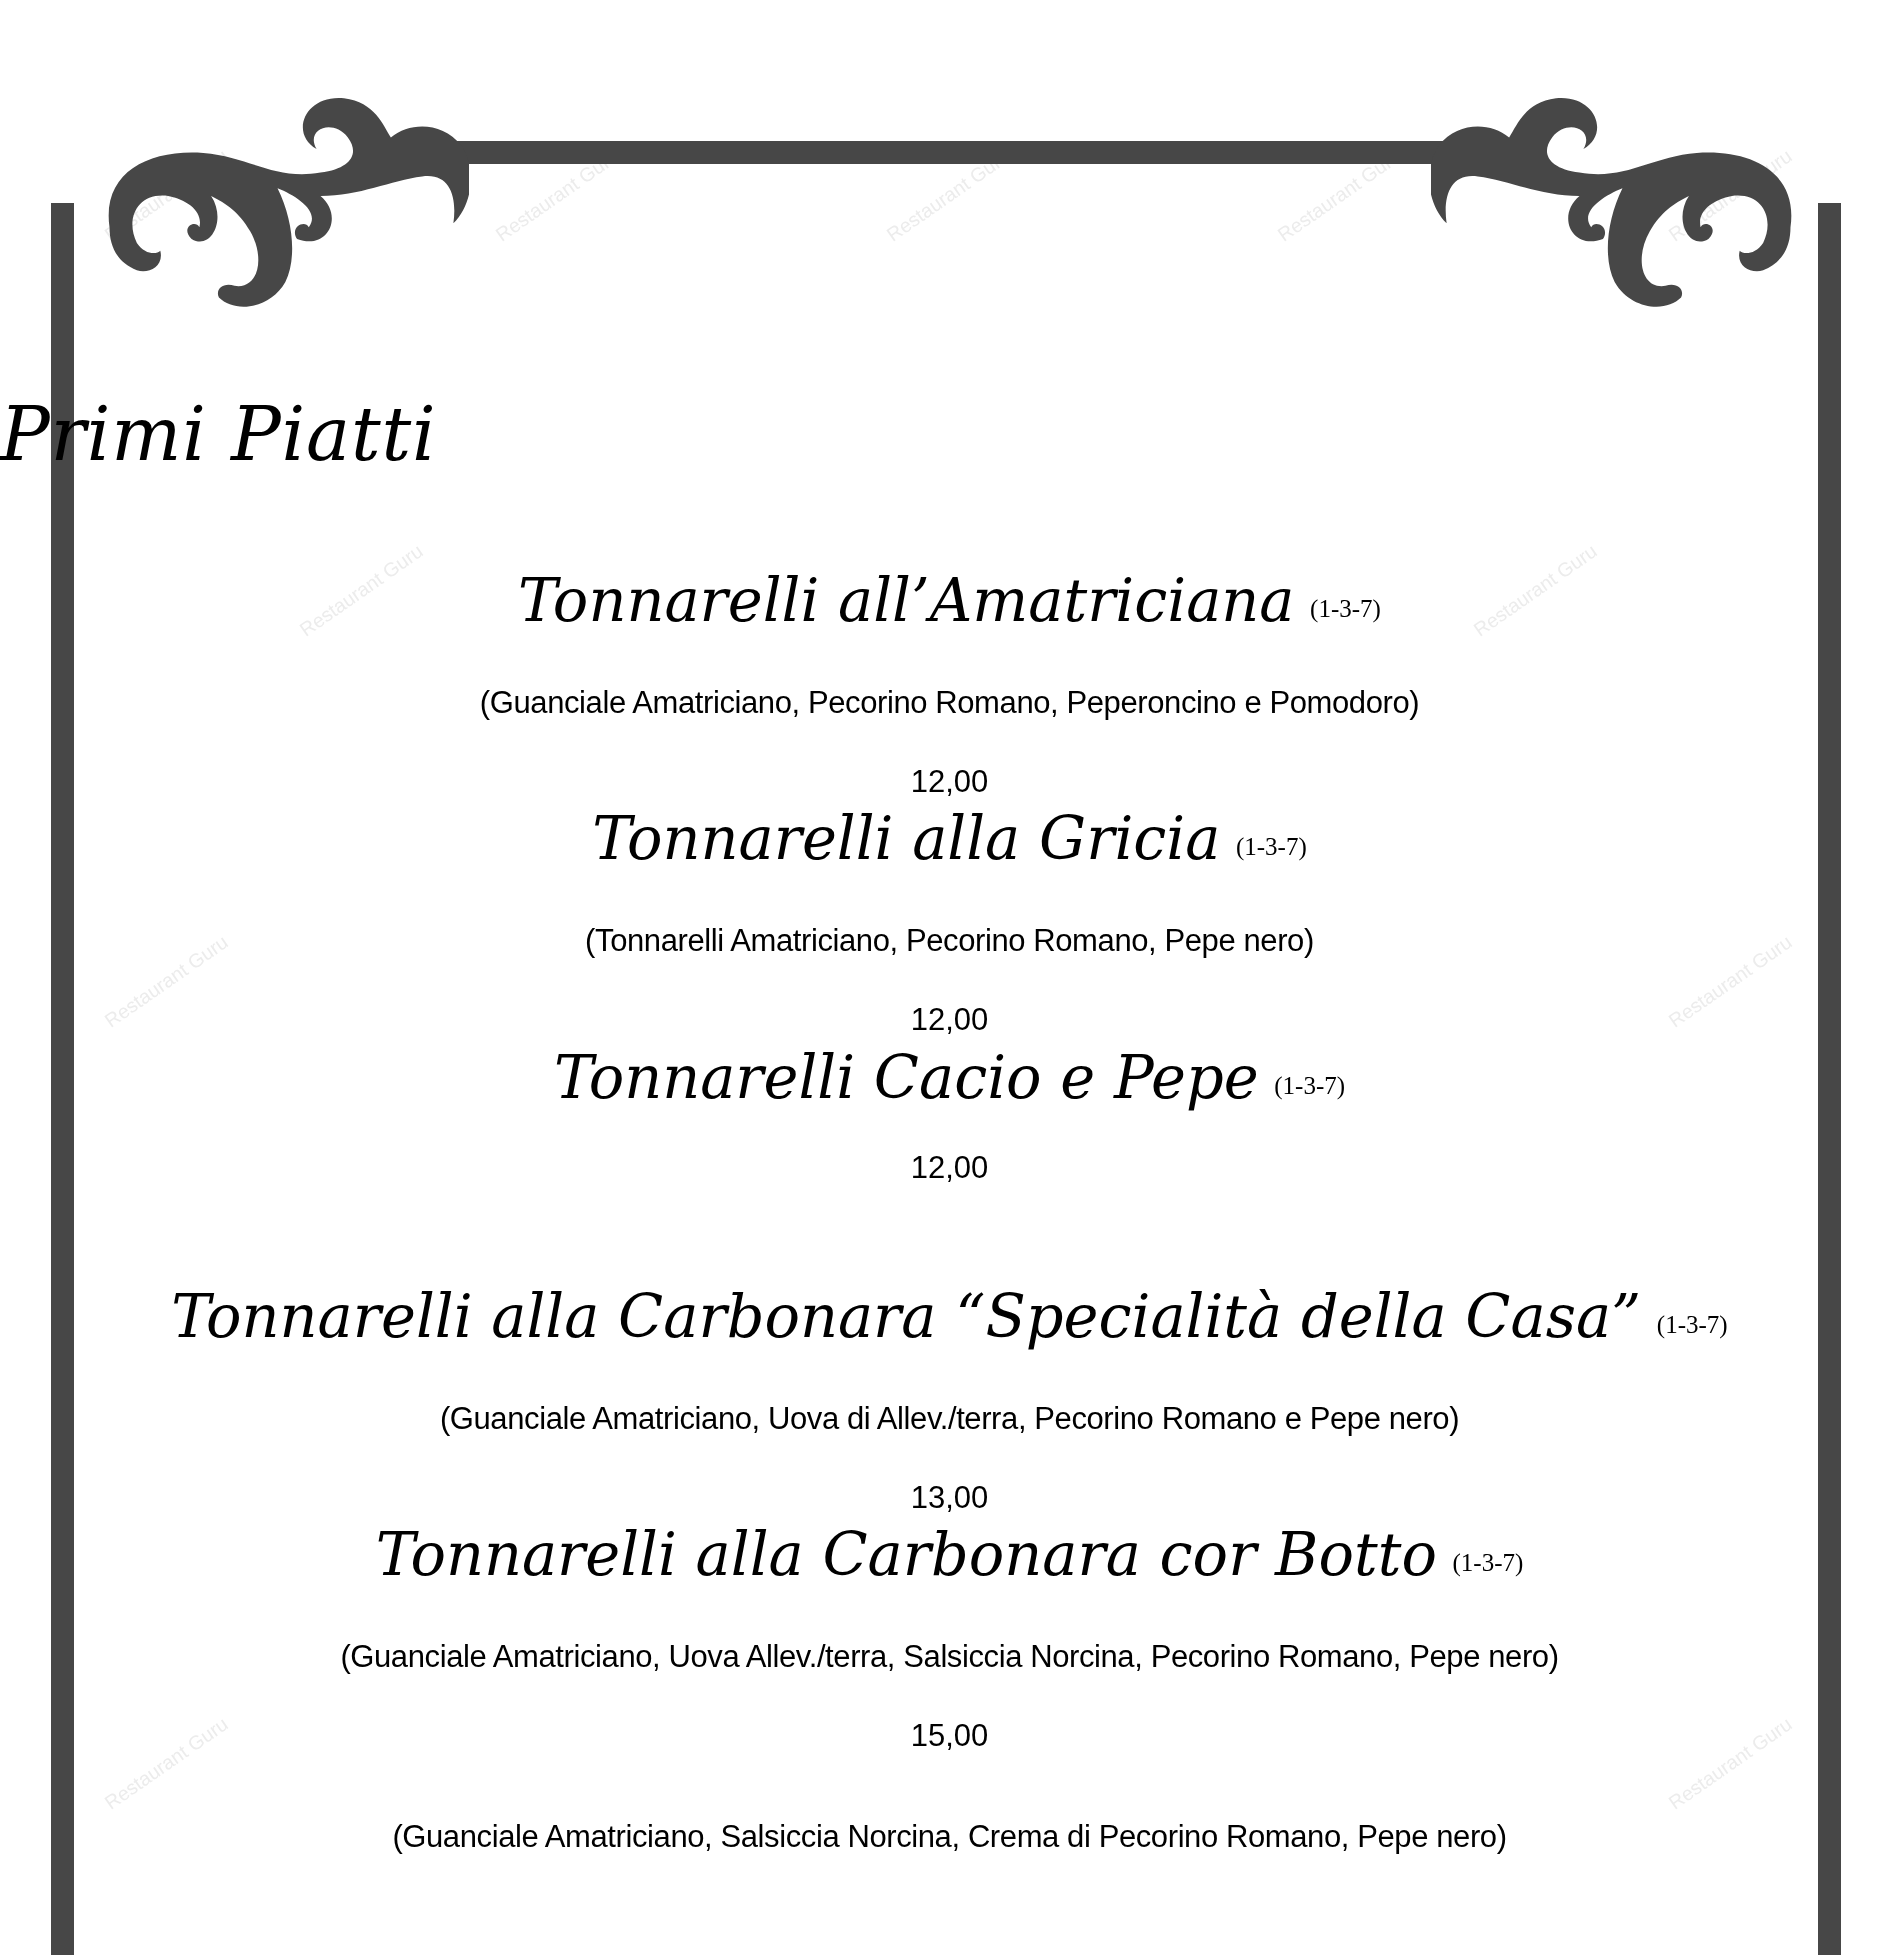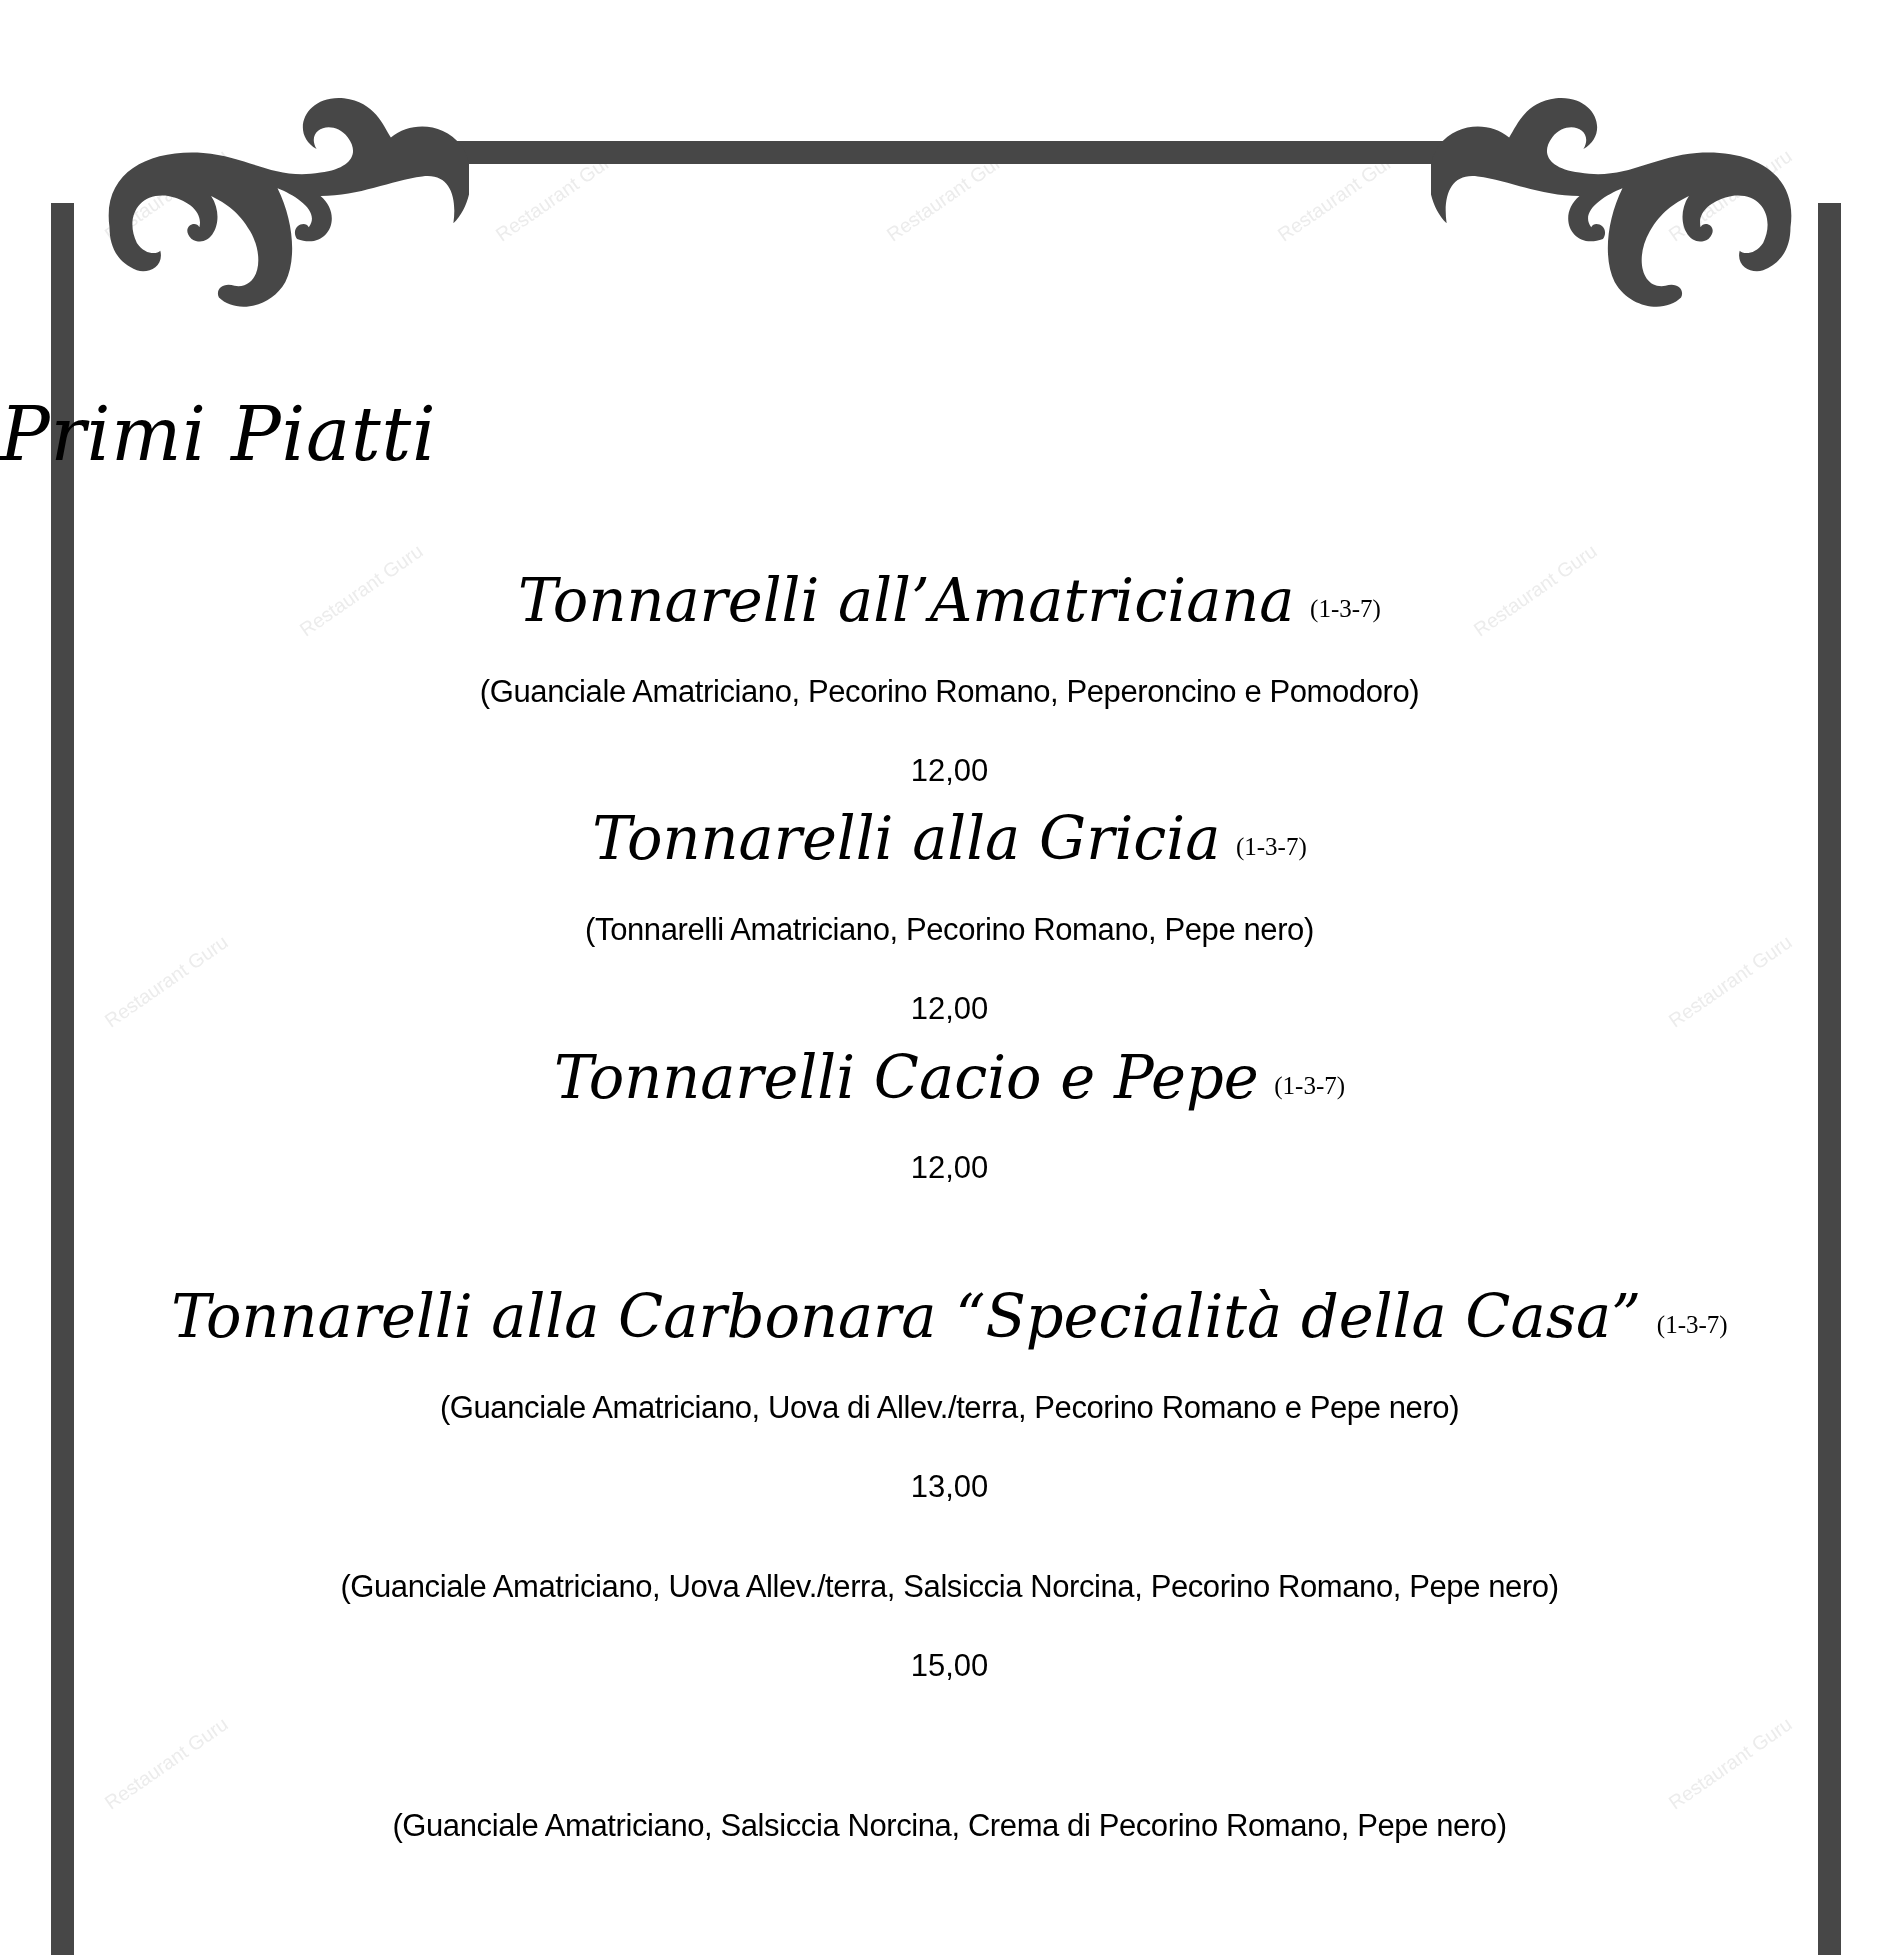--- a/index.html
+++ b/index.html
@@ -6,21 +6,21 @@
     body { width: 1899px; height: 2694px; position: relative; overflow: hidden; font-family: "DejaVu Serif", serif; }
     .frame-bar { position: absolute; background: #474747; }
     .ornament { position: absolute; width: 422px; height: 282px; }
     .ornament svg { width: 100%; height: 100%; }
     .title { position: absolute; left: 0; right: 0; top: 391px; text-align: left;
       font-family: "DejaVu Serif", serif; font-style: italic; font-size: 74px; color: #000; letter-spacing: 0.8px; }
     .dish { position: absolute; left: 0; right: 0; text-align: center; }
     .dish-name { font-family: "DejaVu Serif", serif; font-style: italic; font-size: 59px; color: #000;
       white-space: nowrap; line-height: 1; }
     .allergens { font-family: "Liberation Serif", serif; font-style: normal; font-size: 25px; margin-left: 15.6px; vertical-align: 3.9px; }
-    .desc { font-family: "Liberation Sans", sans-serif; font-size: 31px; color: #000; margin-top: 44px; white-space: nowrap; letter-spacing: -0.4px; text-align: center; }
+    .desc { font-family: "Liberation Sans", sans-serif; font-size: 31px; color: #000; margin-top: 55px; white-space: nowrap; letter-spacing: -0.4px; text-align: center; }
     .price { font-family: "Liberation Sans", sans-serif; font-size: 31px; color: #000; margin-top: 43px; }
     .watermark { position: absolute; color: #ececec; font-family: "Liberation Sans", sans-serif; font-size: 19.6px; transform: rotate(-35deg); white-space: nowrap; pointer-events: none; }
   </style>
 </head>
 <body>
 
 <div class="watermark" style="left:94px; top:184px;">Restaurant Guru</div>
 <div class="watermark" style="left:485px; top:184px;">Restaurant Guru</div>
 <div class="watermark" style="left:876px; top:184px;">Restaurant Guru</div>
 <div class="watermark" style="left:1267px; top:184px;">Restaurant Guru</div>
@@ -67,20 +67,21 @@
   <div class="price">12,00</div>
 </div>
 
 <div class="dish" style="top:1287px;">
   <div class="dish-name"><span>Tonnarelli  alla Carbonara “Specialità della Casa”</span><span class="allergens">(1-3-7)</span></div>
   <div class="desc">(Guanciale Amatriciano, Uova di Allev./terra, Pecorino Romano e Pepe nero)</div>
   <div class="price">13,00</div>
 </div>
 
 <div class="dish" style="top:1525px;">
+  <div class="dish-name"><span>Tonnarelli alla Carbonara cor Botto</span><span class="allergens">(1-3-7)</span></div>
   <div class="desc">(Guanciale Amatriciano, Uova Allev./terra, Salsiccia Norcina, Pecorino Romano, Pepe nero)</div>
   <div class="price">15,00</div>
 </div>
 
 <div class="dish" style="top:1764px;">
   <div class="desc">(Guanciale Amatriciano, Salsiccia Norcina, Crema di Pecorino Romano, Pepe nero)</div>
 
 </div>
 
 

